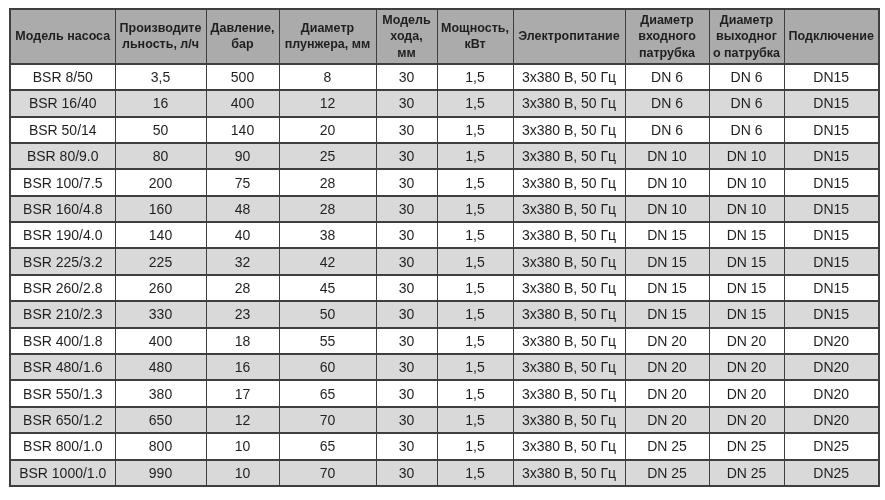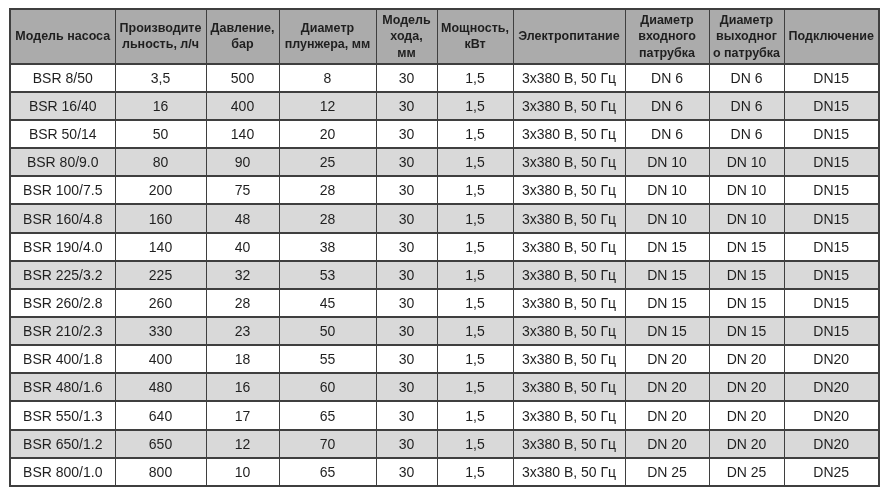--- a/index.html
+++ b/index.html
@@ -176,21 +176,21 @@
         <td>1,5</td>
         <td>3х380 В, 50 Гц</td>
         <td>DN 15</td>
         <td>DN 15</td>
         <td>DN15</td>
       </tr>
       <tr>
         <td>BSR 225/3.2</td>
         <td>225</td>
         <td>32</td>
-        <td>53</td>
+        <td>42</td>
         <td>30</td>
         <td>1,5</td>
         <td>3х380 В, 50 Гц</td>
         <td>DN 15</td>
         <td>DN 15</td>
         <td>DN15</td>
       </tr>
       <tr>
         <td>BSR 260/2.8</td>
         <td>260</td>
@@ -234,21 +234,21 @@
         <td>60</td>
         <td>30</td>
         <td>1,5</td>
         <td>3х380 В, 50 Гц</td>
         <td>DN 20</td>
         <td>DN 20</td>
         <td>DN20</td>
       </tr>
       <tr>
         <td>BSR 550/1.3</td>
-        <td>640</td>
+        <td>380</td>
         <td>17</td>
         <td>65</td>
         <td>30</td>
         <td>1,5</td>
         <td>3х380 В, 50 Гц</td>
         <td>DN 20</td>
         <td>DN 20</td>
         <td>DN20</td>
       </tr>
       <tr>
@@ -268,14 +268,26 @@
         <td>800</td>
         <td>10</td>
         <td>65</td>
         <td>30</td>
         <td>1,5</td>
         <td>3х380 В, 50 Гц</td>
         <td>DN 25</td>
         <td>DN 25</td>
         <td>DN25</td>
       </tr>
+      <tr>
+        <td>BSR 1000/1.0</td>
+        <td>990</td>
+        <td>10</td>
+        <td>70</td>
+        <td>30</td>
+        <td>1,5</td>
+        <td>3х380 В, 50 Гц</td>
+        <td>DN 25</td>
+        <td>DN 25</td>
+        <td>DN25</td>
+      </tr>
     </tbody>
 </table>
 
 </body></html>

